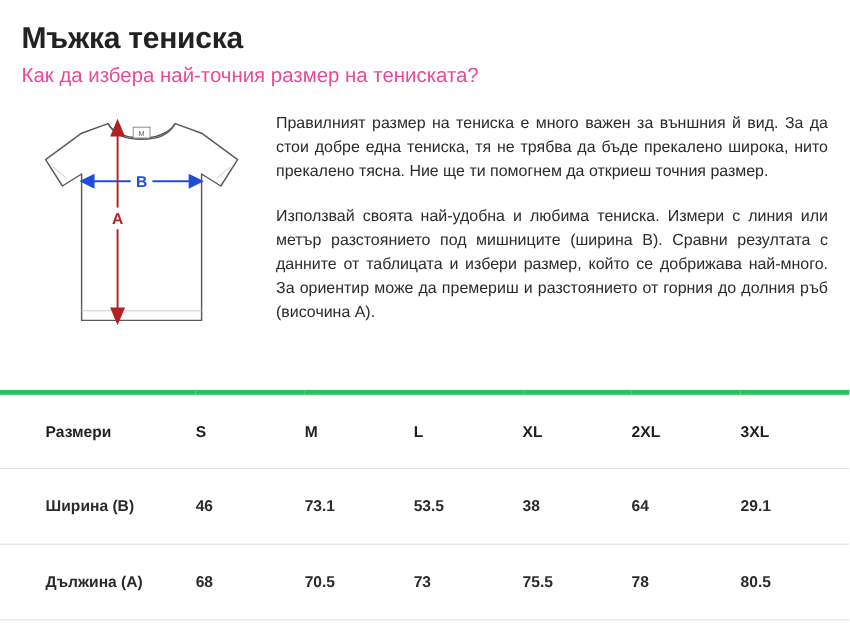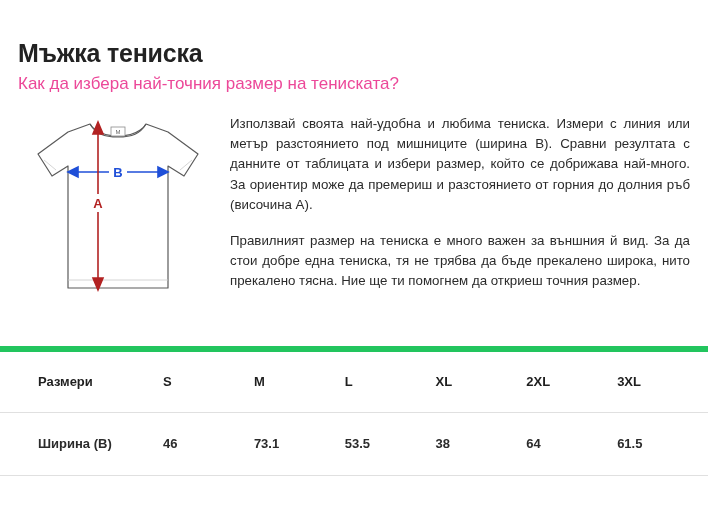--- a/index.html
+++ b/index.html
@@ -11,21 +11,20 @@
     color: #2b2b2b;
     overflow: hidden;
   }
   .page {
     width: 708px; height: 529px;
     position: relative;
     padding: 0;
   }
   .header {
     padding: 18px 18px 0 18px;
-    margin-top: 21px;
   }
   h1.title {
     font-size: 25px;
     font-weight: bold;
     color: #222222;
     margin: 0 0 6px 0;
     letter-spacing: -0.2px;
   }
   h2.subtitle {
     font-size: 17px;
@@ -91,21 +90,21 @@
     color: #2b2b2b;
   }
   table.sizes th.col-label, table.sizes td.col-label {
     padding-left: 38px;
     width: 158px;
   }
   table.sizes th.c, table.sizes td.c {
     width: 88px;
   }
   table.sizes tr { border-bottom: 1px solid #e0e0e0; }
-  table.sizes tr:first-child { border-top: 6px solid #22c55e; }
+  table.sizes tr:first-child { border-top: 4px solid #22c55e; }
 </style>
 </head>
 <body>
 
 <div class="page">
 
   <div class="header">
     <h1 class="title">Мъжка тениска</h1>
     <h2 class="subtitle">Как да избера най-точния размер на тениската?</h2>
   </div>
@@ -141,22 +140,22 @@
           <line x1="80" y1="20" x2="80" y2="172"></line>
           <polygon points="80,12 75,24 85,24"></polygon>
           <polygon points="80,180 75,168 85,168"></polygon>
         </g>
         <rect x="72" y="84" width="17" height="18" fill="#ffffff"></rect>
         <text x="80" y="98" font-family="Liberation Sans, sans-serif" font-size="13" font-weight="bold" fill="#b22222" text-anchor="middle">A</text>
       </svg>
     </div>
 
     <div class="text-col">
+      <p>Правилният размер на тениска е много важен за външния й вид. За да стои добре една тениска, тя не трябва да бъде прекалено широка, нито прекалено тясна. Ние ще ти помогнем да откриеш точния размер.</p>
       <p>Използвай своята най-удобна и любима тениска. Измери с линия или метър разстоянието под мишниците (ширина В). Сравни резултата с данните от таблицата и избери размер, който се добрижава най-много. За ориентир може да премериш и разстоянието от горния до долния ръб (височина А).</p>
-      <p>Правилният размер на тениска е много важен за външния й вид. За да стои добре една тениска, тя не трябва да бъде прекалено широка, нито прекалено тясна. Ние ще ти помогнем да откриеш точния размер.</p>
     </div>
 
   </div>
 
   <div class="divider d1"></div>
 
   <table class="sizes">
     <tbody>
       <tr>
         <th class="col-label">Размери</th>
@@ -167,18 +166,27 @@
         <th class="c">2XL</th>
         <th class="c">3XL</th>
       </tr>
       <tr>
         <td class="col-label">Ширина (B)</td>
         <td class="c">46</td>
         <td class="c">73.1</td>
         <td class="c">53.5</td>
         <td class="c">38</td>
         <td class="c">64</td>
-        <td class="c">61.5</td>
+        <td class="c">29.1</td>
+      </tr>
+      <tr>
+        <td class="col-label">Дължина (A)</td>
+        <td class="c">68</td>
+        <td class="c">70.5</td>
+        <td class="c">73</td>
+        <td class="c">75.5</td>
+        <td class="c">78</td>
+        <td class="c">80.5</td>
       </tr>
     </tbody>
   </table>
 
 </div>
 
 </body></html>

